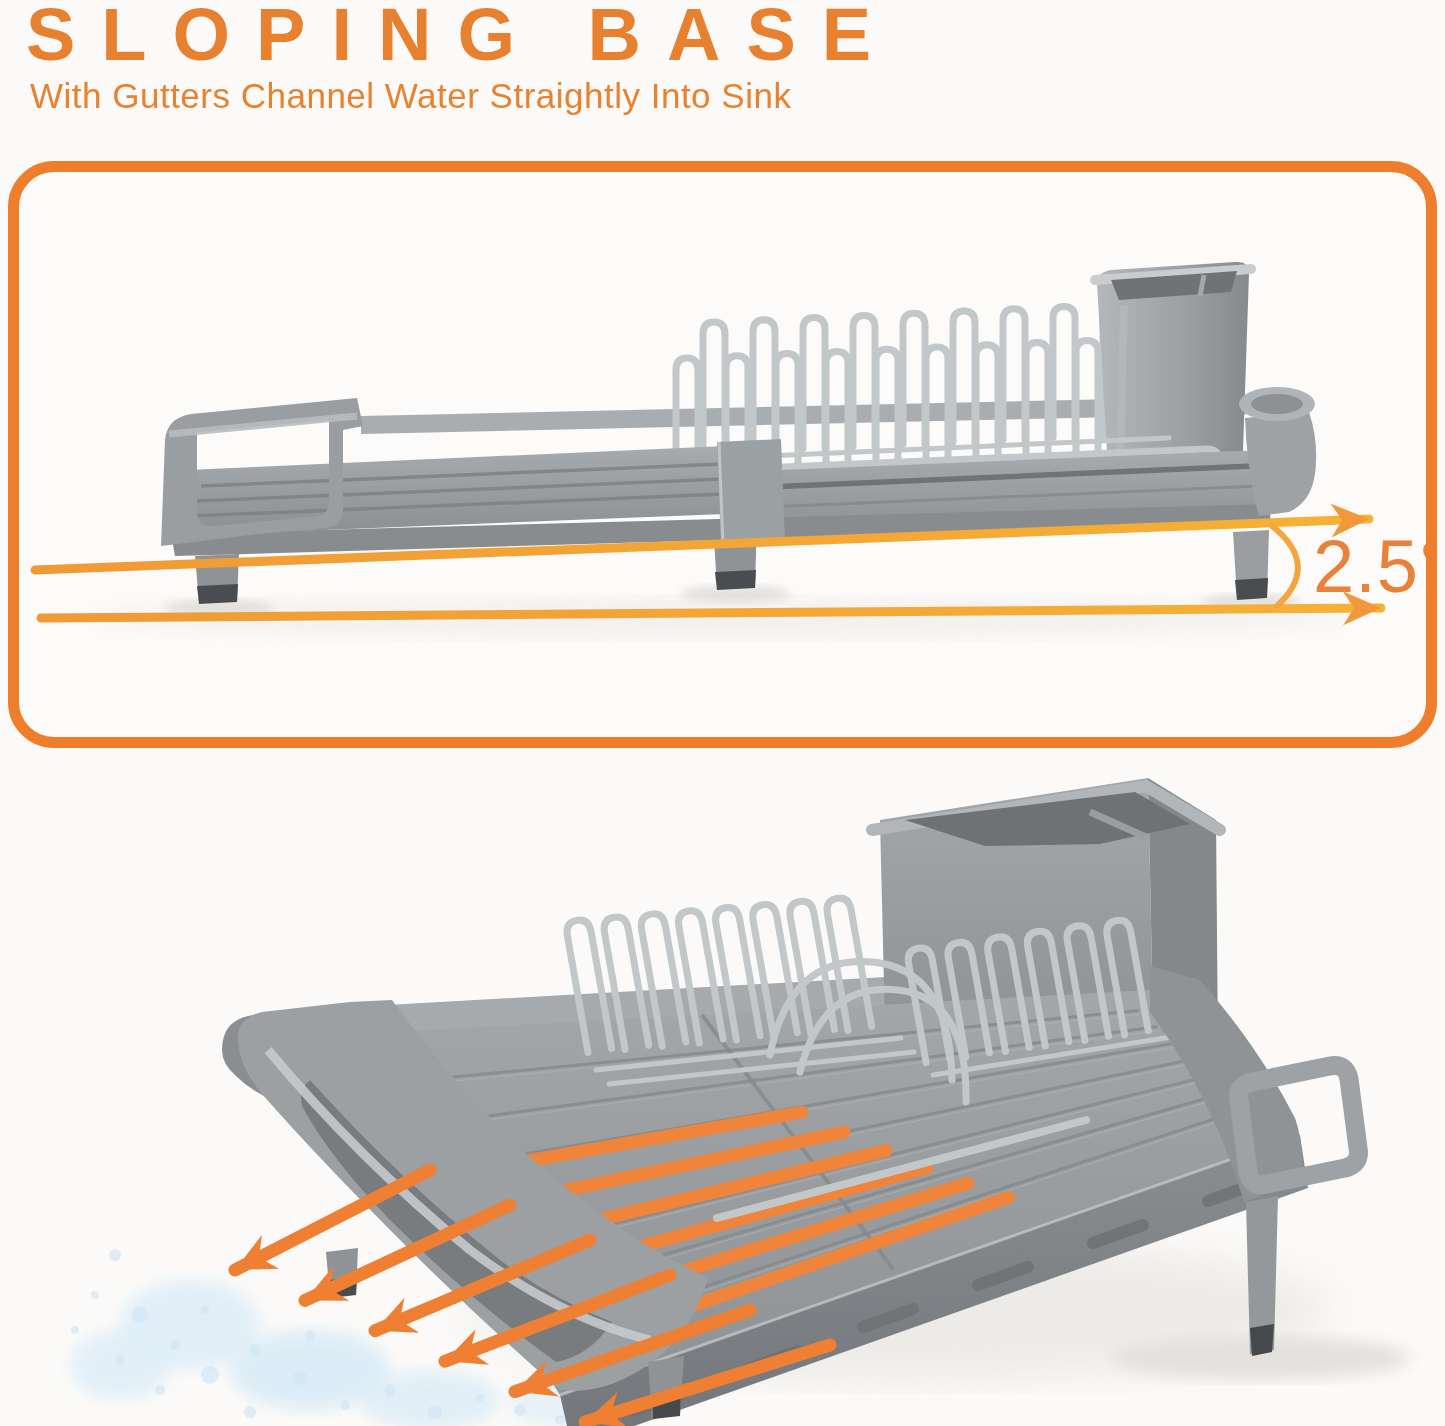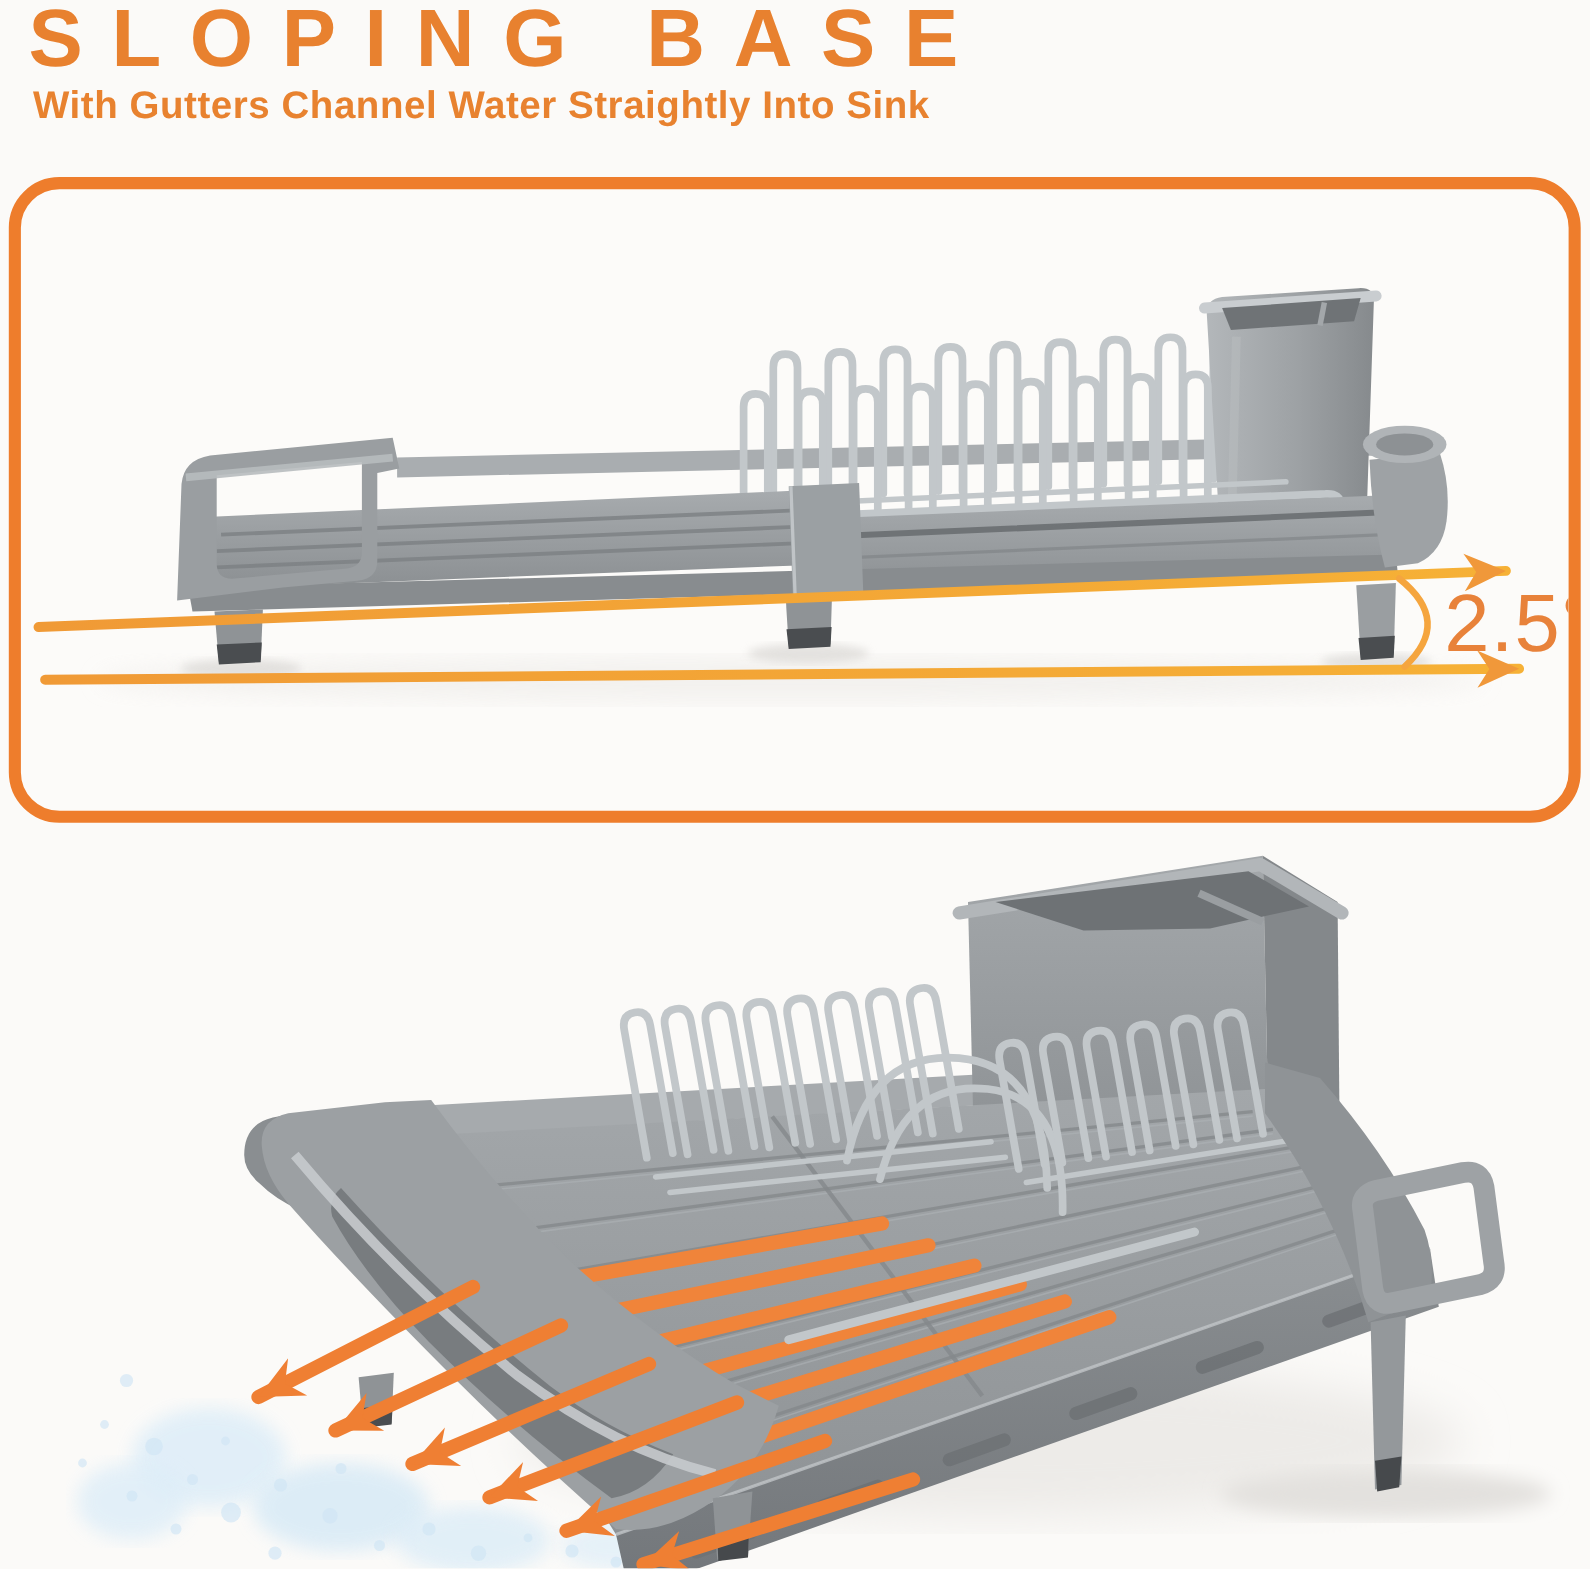--- a/index.html
+++ b/index.html
@@ -9,21 +9,21 @@
     font-family:"Liberation Sans", sans-serif;
   }
   .page{position:relative;width:1193px;height:1426px;}
   .title{
     position:absolute;left:26px;top:-8px;margin:0;
     font-size:74px;font-weight:bold;letter-spacing:26px;
     color:#E8812F;white-space:nowrap;
   }
   .subtitle{
     position:absolute;left:30px;top:76px;margin:0;
-    font-size:35px;font-weight:700;letter-spacing:0.5px;
+    font-size:35px;font-weight:400;letter-spacing:0.5px;
     color:#E8822F;white-space:nowrap;
   }
   .panel1{
     position:absolute;left:8px;top:161px;width:1429px;height:587px;
     border:11px solid #EE7D2C;border-radius:46px;box-sizing:border-box;
     overflow:hidden;background:#FCFBF9;
   }
   .panel1 svg{display:block;}
   .panel2{position:absolute;left:0;top:750px;}
   svg text{font-family:"Liberation Sans", sans-serif;}

